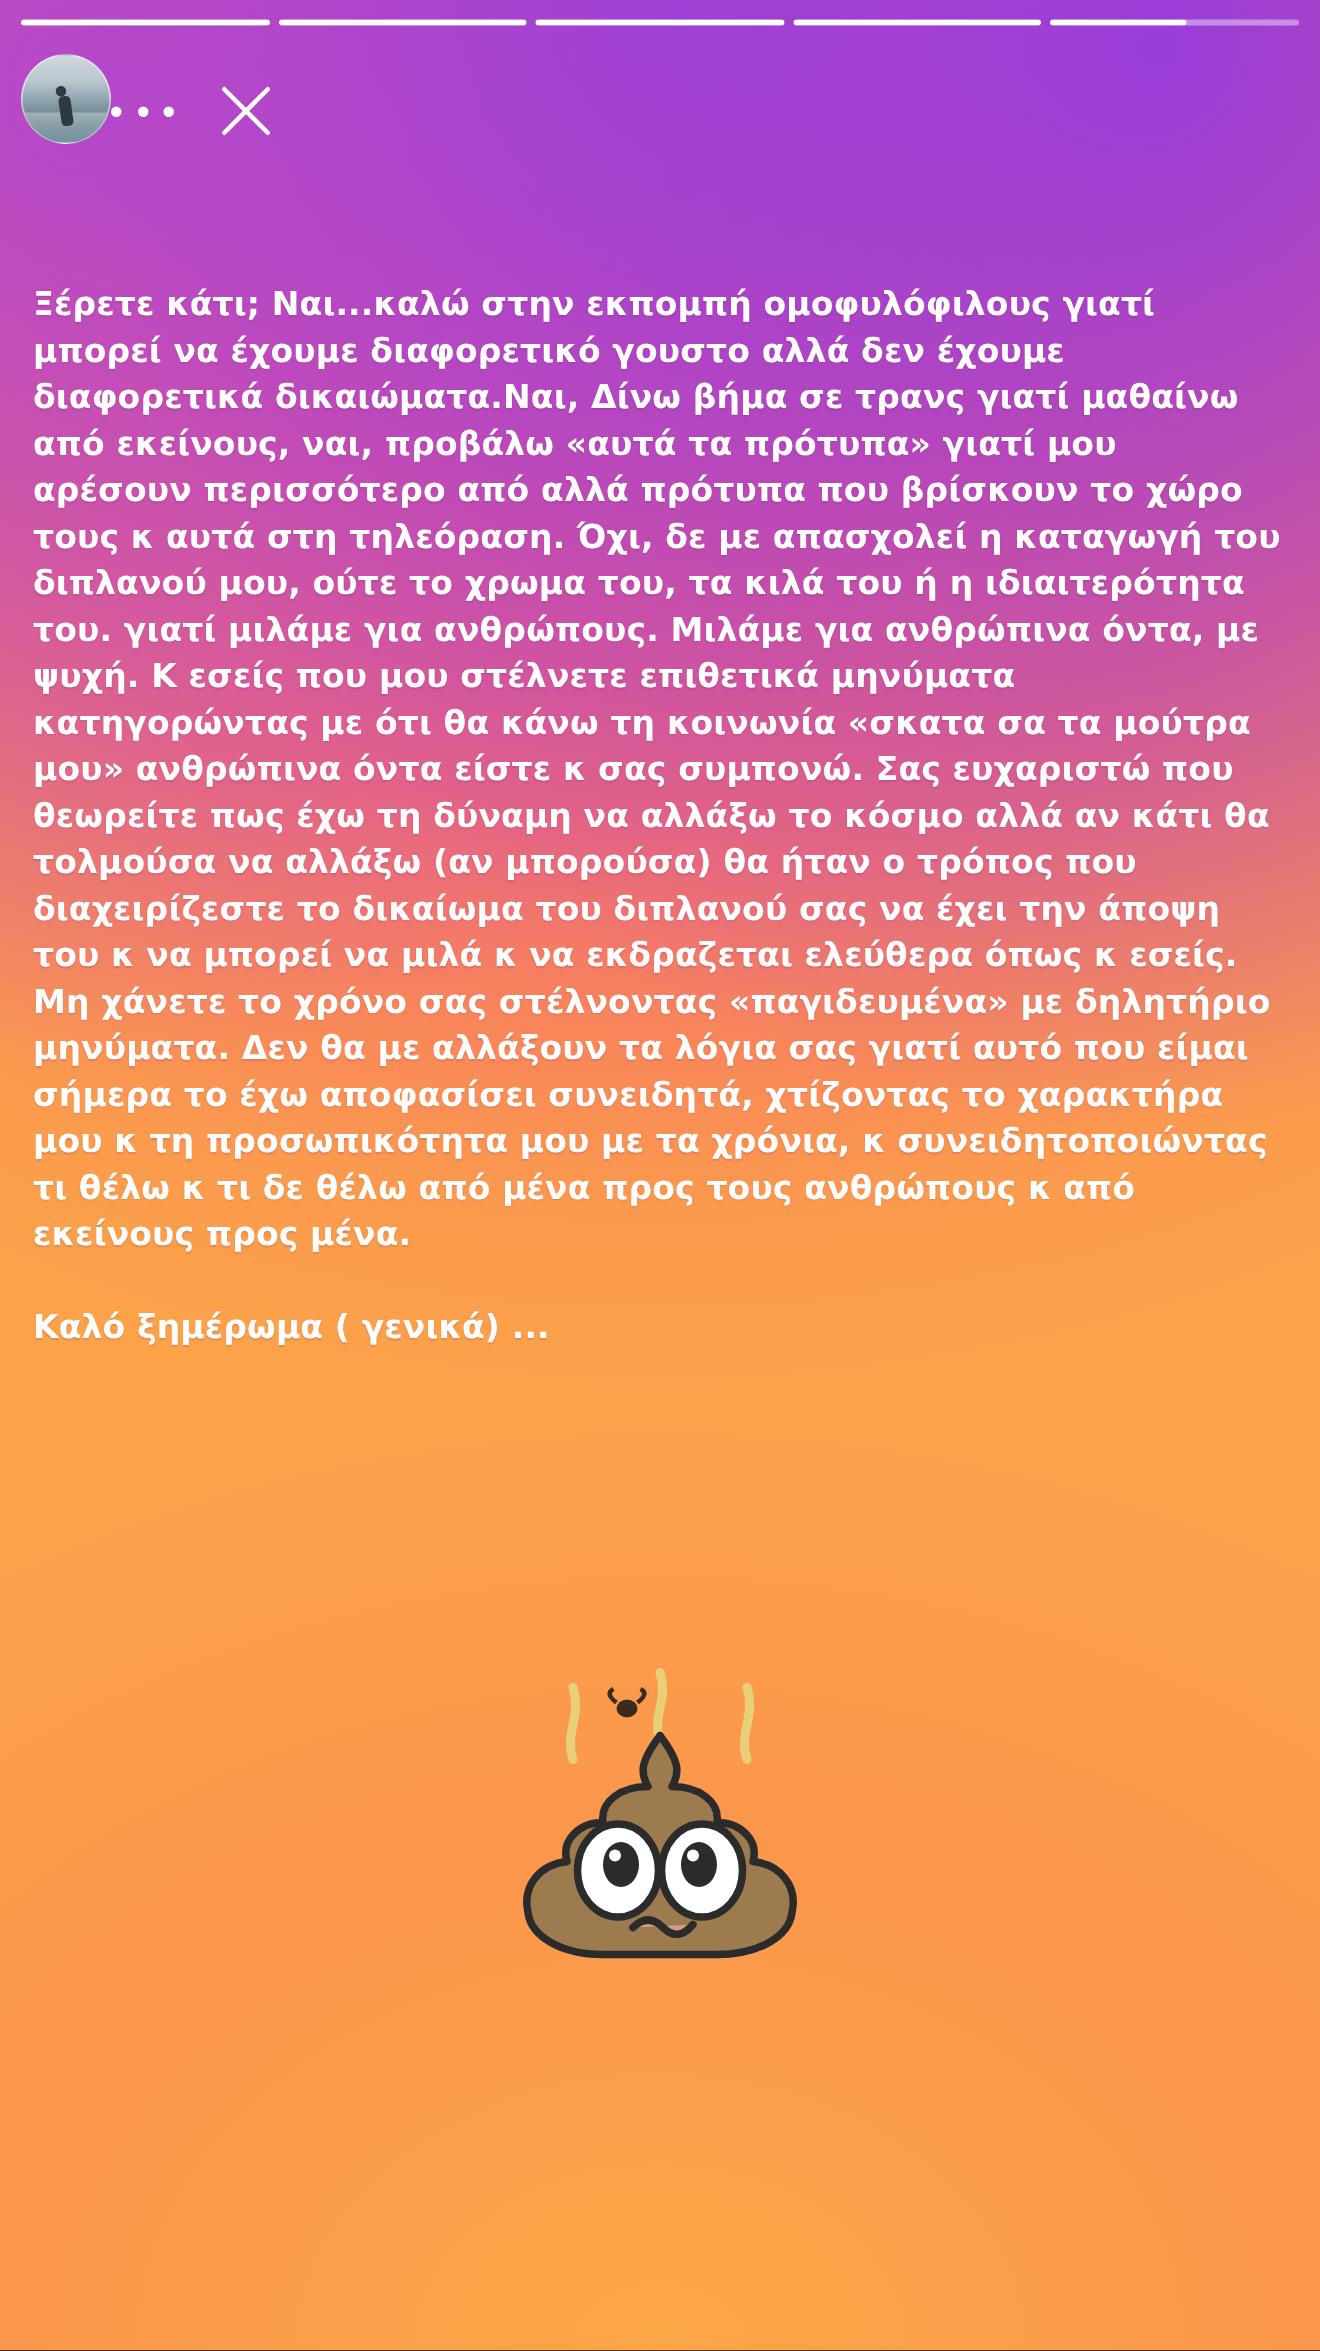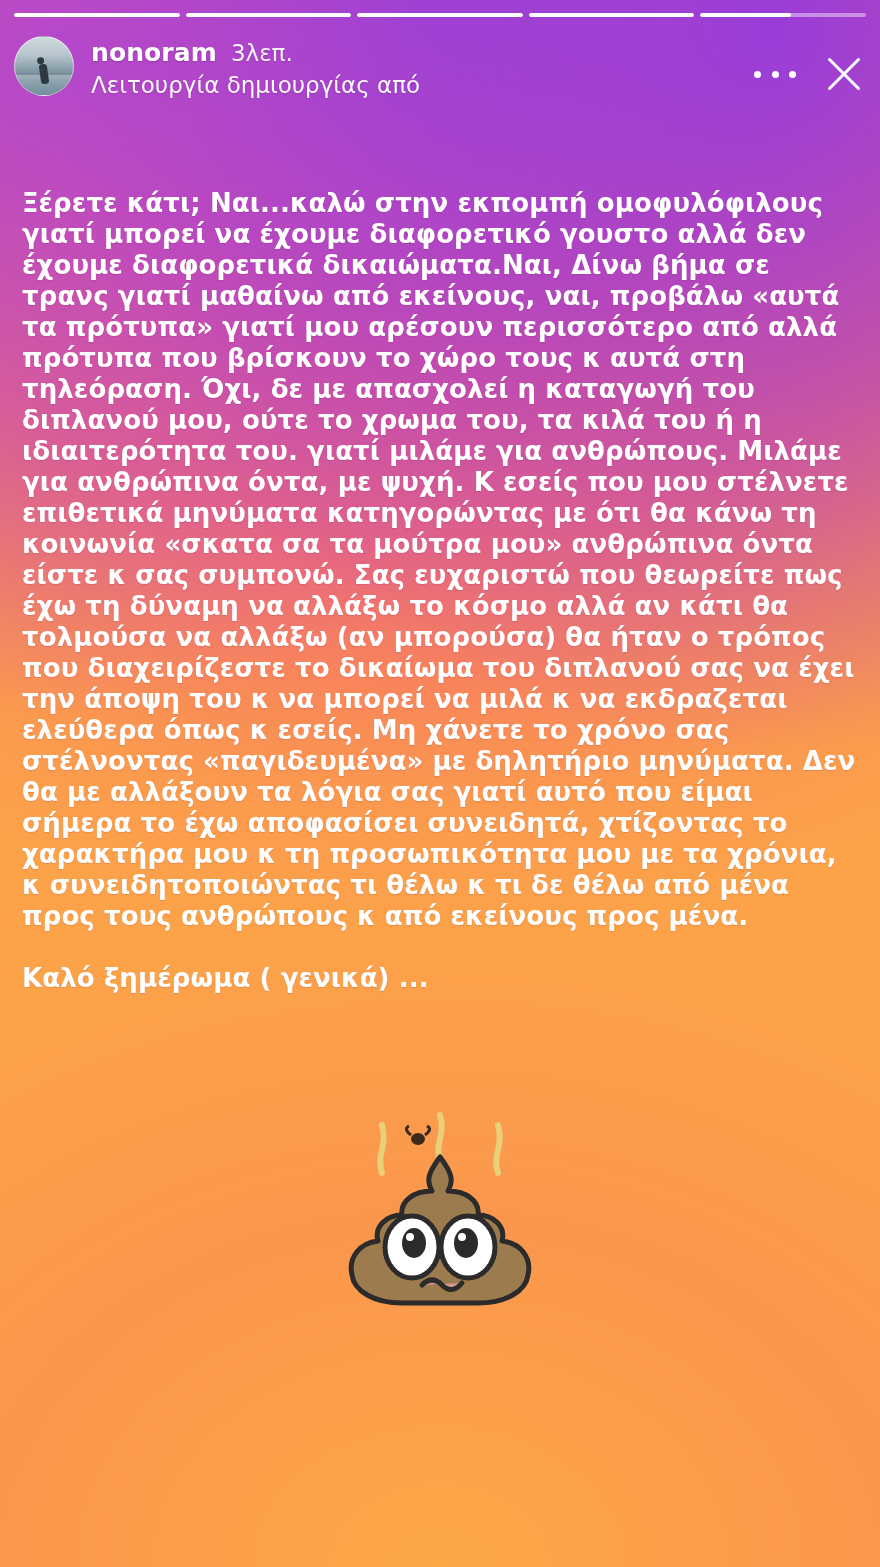--- a/index.html
+++ b/index.html
@@ -181,21 +181,21 @@
   .close-icon::before { transform: translate(-50%, -50%) rotate(45deg); }
   .close-icon::after  { transform: translate(-50%, -50%) rotate(-45deg); }
 
   
   .story-text {
     position: absolute;
     top: 188px;
     left: 22px;
     right: 22px;
     color: #ffffff;
-    font-size: 26px;
+    font-size: 22px;
     line-height: 31px;
     font-weight: bold;
     letter-spacing: 0.1px;
     white-space: pre-wrap;
     text-shadow: 0 1px 1px rgba(120,40,90,0.18);
     z-index: 4;
   }
 
   
   .sticker {
@@ -231,27 +231,20 @@
         <span class="fill" style="width:55%"></span>
       </div>
   </div>
 
   <div class="header">
     <div class="avatar">
       <div class="shore"></div>
       <div class="fig"></div>
     </div>
 
-    <div class="header-texts">
-      <div class="line1">
-        <span class="username">nonoram</span>
-        <span class="timestamp">3λεπ.</span>
-      </div>
-      <div class="subtitle">Λειτουργία δημιουργίας από</div>
-    </div>
 
     <div class="header-actions">
       <div class="more-icon">
         <span></span>
           <span></span>
           <span></span>
       </div>
       <div class="close-icon"></div>
     </div>
   </div>

